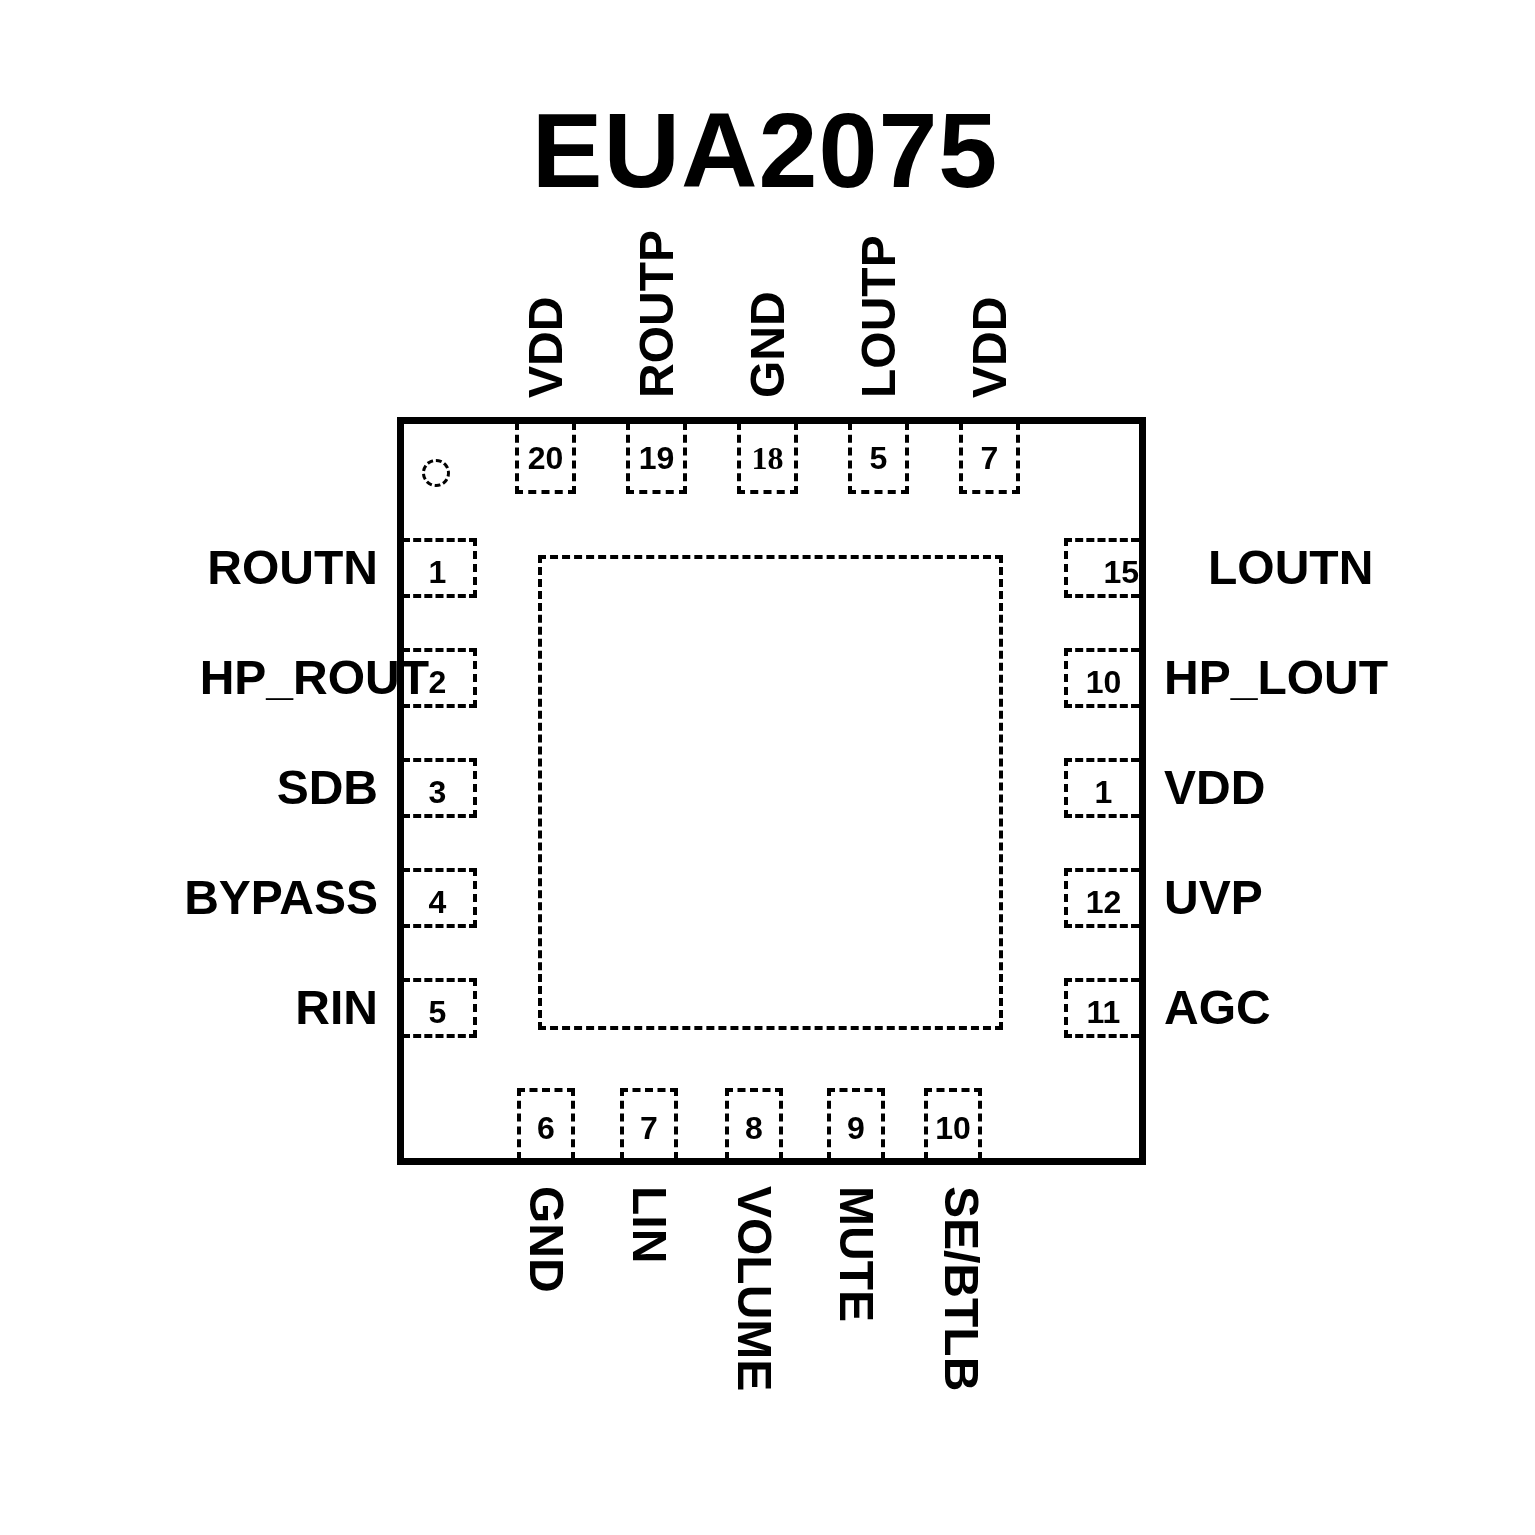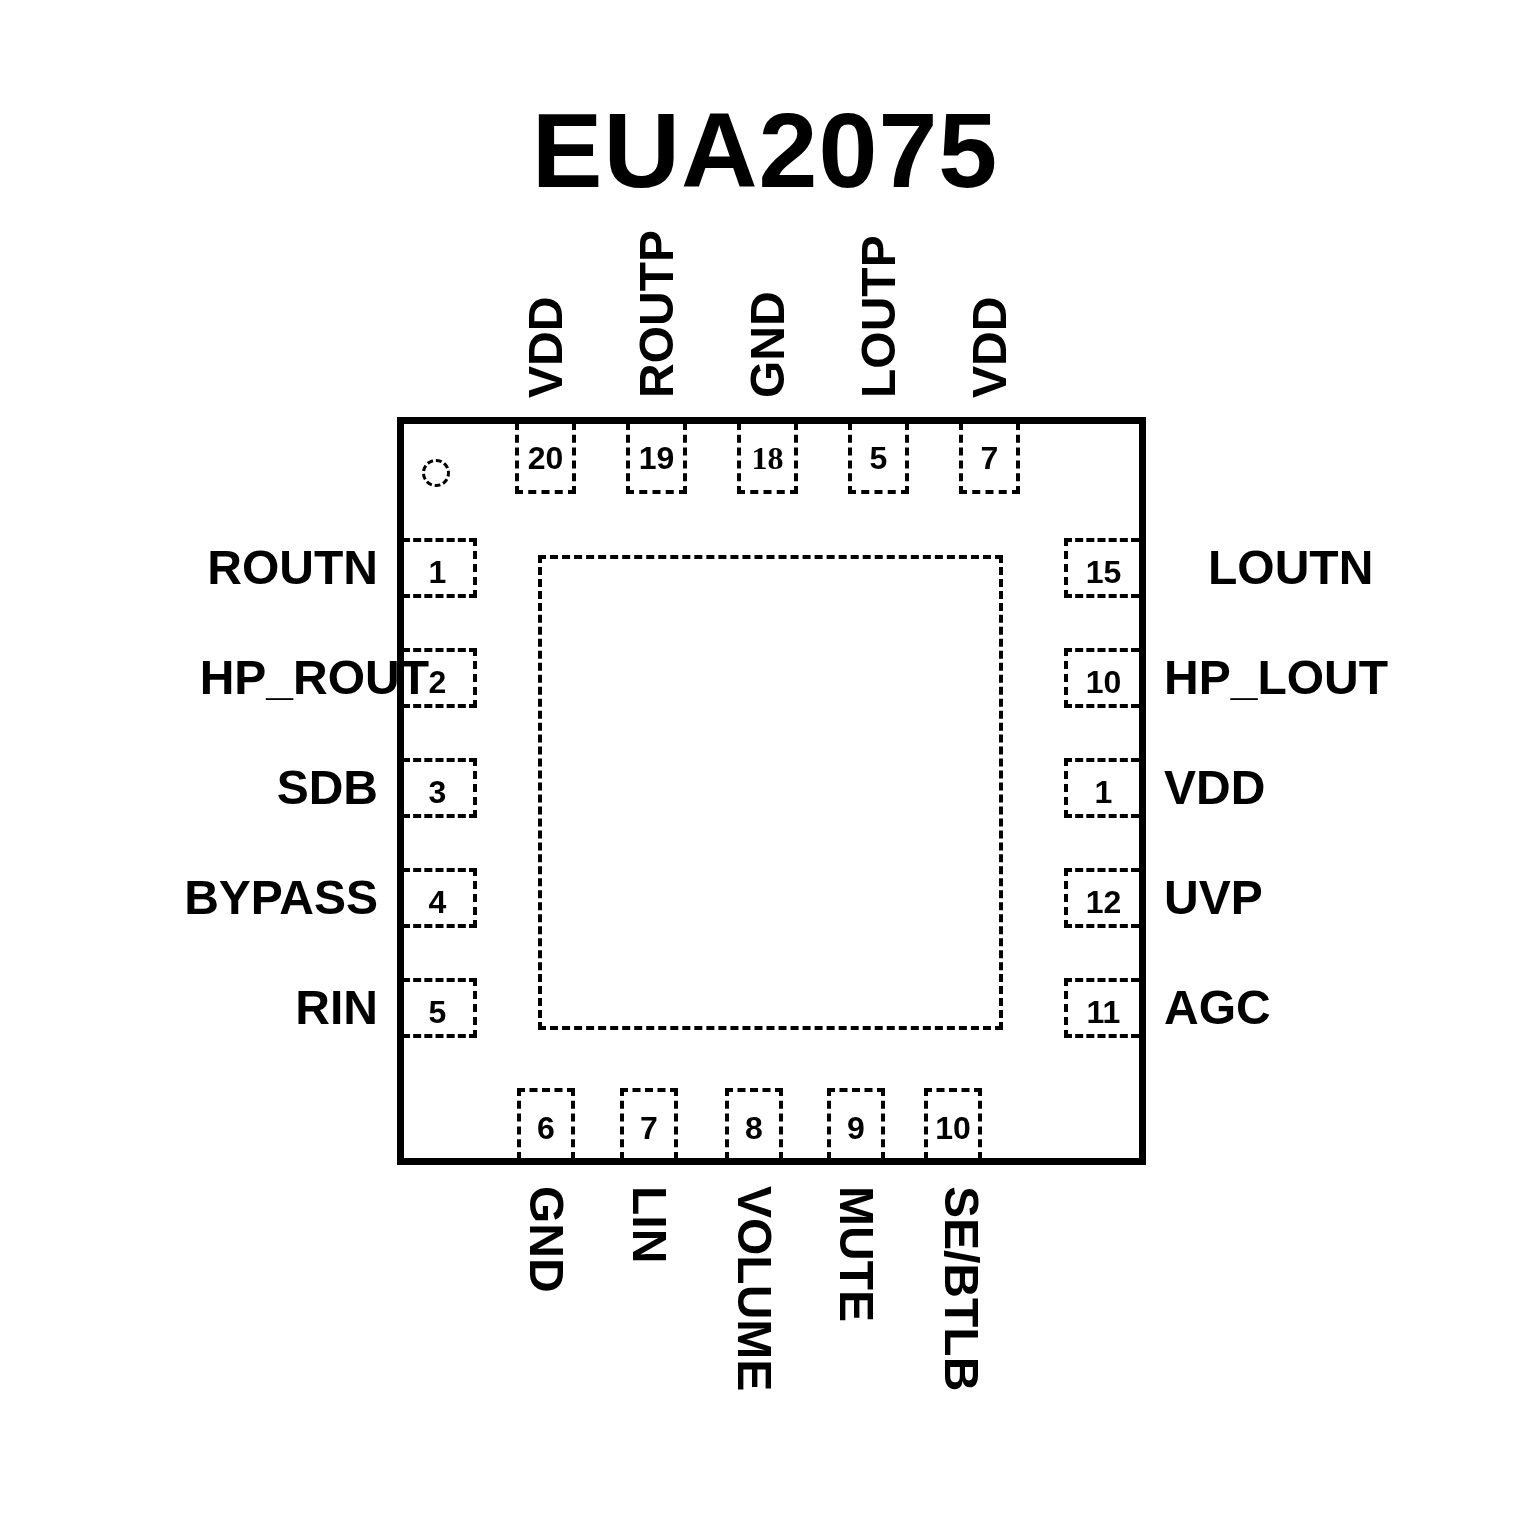--- a/index.html
+++ b/index.html
@@ -160,21 +160,21 @@
     <div class="pin-label horiz-left" style="left: 0px; width: 378px; top: 764px;">SDB</div>
     <div class="pin-box side-left" style="left: 402px; top: 868px; width: 75px; height: 60px;">
       <span class="pin-number" style="line-height: 60px;">4</span>
     </div>
     <div class="pin-label horiz-left" style="left: 0px; width: 378px; top: 874px;">BYPASS</div>
     <div class="pin-box side-left" style="left: 402px; top: 978px; width: 75px; height: 60px;">
       <span class="pin-number" style="line-height: 60px;">5</span>
     </div>
     <div class="pin-label horiz-left" style="left: 0px; width: 378px; top: 984px;">RIN</div>
     <div class="pin-box side-right" style="left: 1064px; top: 538px; width: 75px; height: 60px;">
-      <span class="pin-number" style="line-height: 60px;">15</span>
+      <span class="pin-number" style="line-height: 60px; text-align: right;">15</span>
     </div>
     <div class="pin-label horiz-right" style="left: 1164px; top: 544px; margin-left: 44px;">LOUTN</div>
     <div class="pin-box side-right" style="left: 1064px; top: 648px; width: 75px; height: 60px;">
       <span class="pin-number" style="line-height: 60px;">10</span>
     </div>
     <div class="pin-label horiz-right" style="left: 1164px; top: 654px;">HP_LOUT</div>
     <div class="pin-box side-right" style="left: 1064px; top: 758px; width: 75px; height: 60px;">
       <span class="pin-number" style="line-height: 60px;">1</span>
     </div>
     <div class="pin-label horiz-right" style="left: 1164px; top: 764px;">VDD</div>

